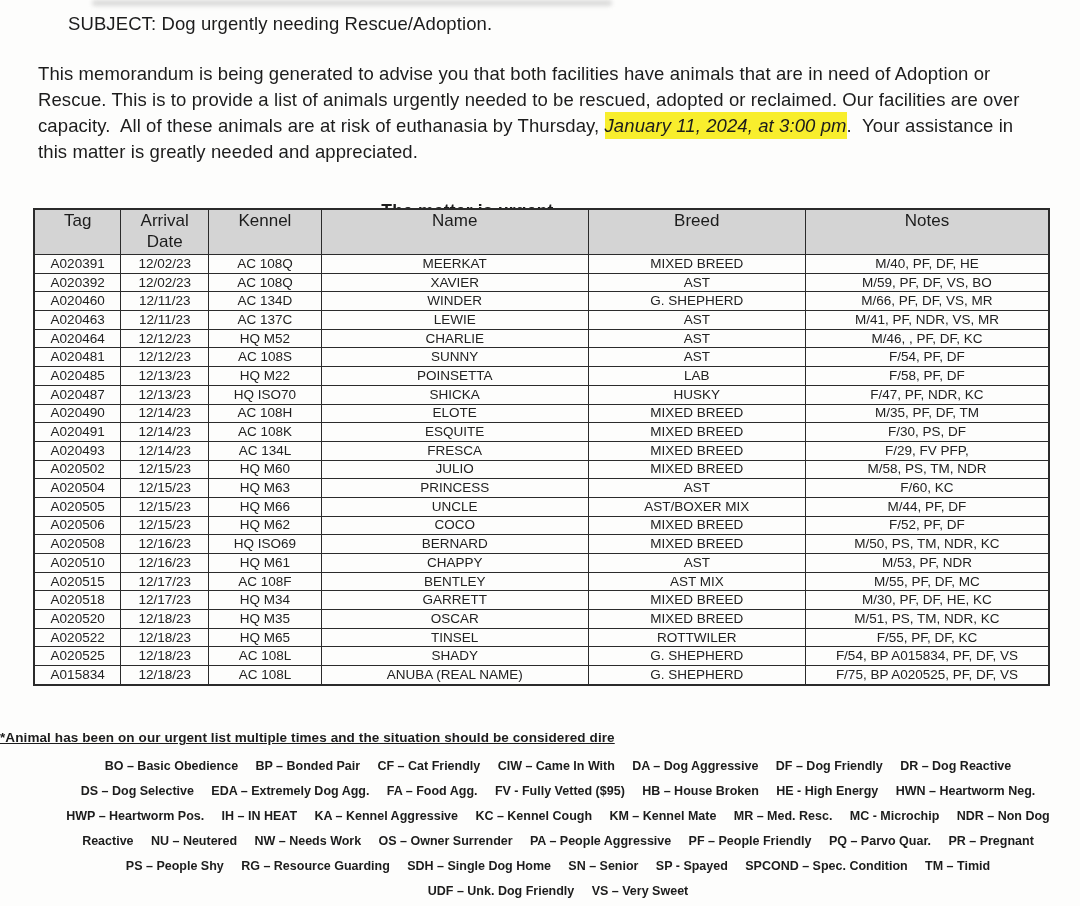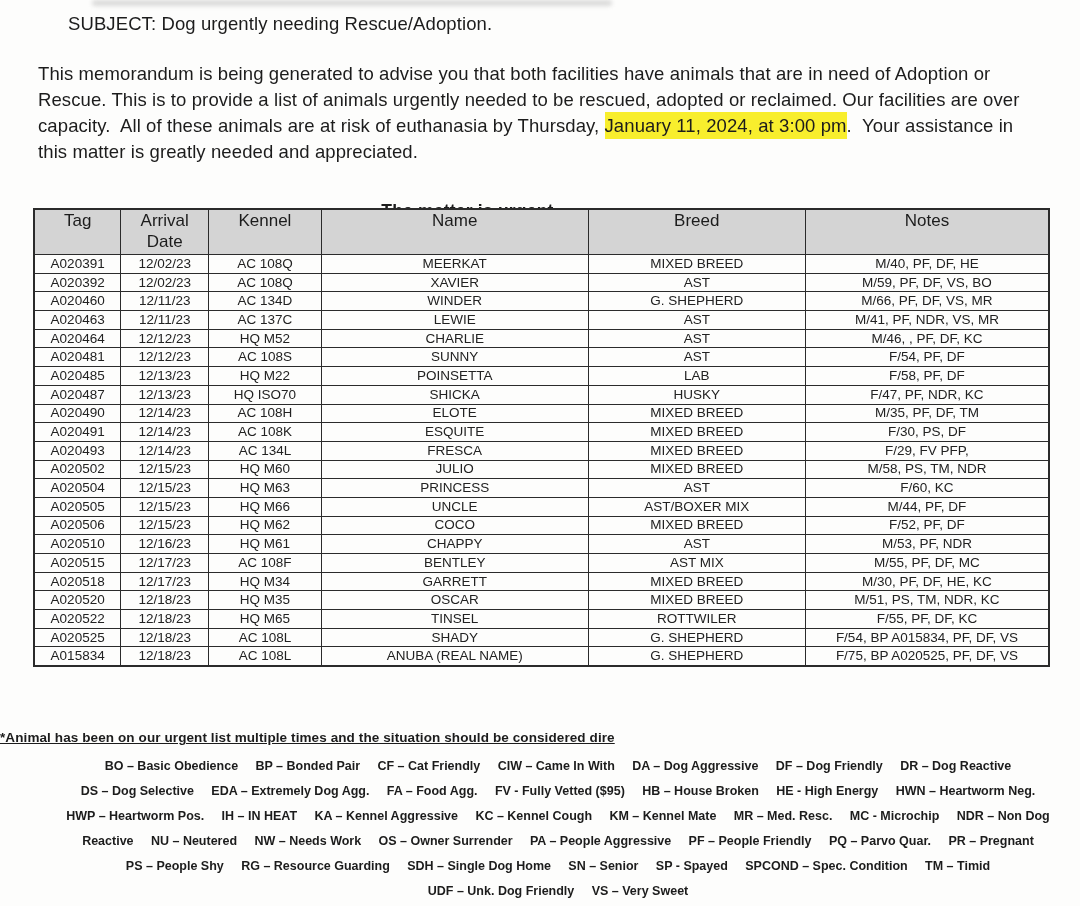--- a/index.html
+++ b/index.html
@@ -14,21 +14,21 @@
   }
   .subject{
     position:absolute;left:68px;top:13px;
     font-size:18.5px;letter-spacing:.1px;white-space:pre;
   }
   .intro{
     position:absolute;left:38px;top:61px;width:992px;
     font-size:18.5px;line-height:26px;letter-spacing:.1px;
     white-space:pre-wrap;
   }
-  .hl{background:var(--hl,#f8ee2d);padding:3px 0;}
+  .hl{background:var(--hl,#f8ee2d);padding:3px 0;font-style:italic;}
   .urgent-heading{
     position:absolute;left:0;top:185px;width:940px;text-align:center;
     font-size:17.5px;font-weight:bold;letter-spacing:.2px;margin-top:16px;
   }
   table.animals{
     position:absolute;left:33px;top:208px;width:1017px;
     border-collapse:collapse;table-layout:fixed;
     border:2px solid #2b2b2b;
   }
   table.animals th, table.animals td{
@@ -196,20 +196,28 @@
       </tr>
       <tr>
         <td>A020506</td>
         <td>12/15/23</td>
         <td>HQ M62</td>
         <td>COCO</td>
         <td>MIXED BREED</td>
         <td>F/52, PF, DF</td>
       </tr>
       <tr>
+        <td>A020508</td>
+        <td>12/16/23</td>
+        <td>HQ ISO69</td>
+        <td>BERNARD</td>
+        <td>MIXED BREED</td>
+        <td>M/50, PS, TM, NDR, KC</td>
+      </tr>
+      <tr>
         <td>A020510</td>
         <td>12/16/23</td>
         <td>HQ M61</td>
         <td>CHAPPY</td>
         <td>AST</td>
         <td>M/53, PF, NDR</td>
       </tr>
       <tr>
         <td>A020515</td>
         <td>12/17/23</td>

